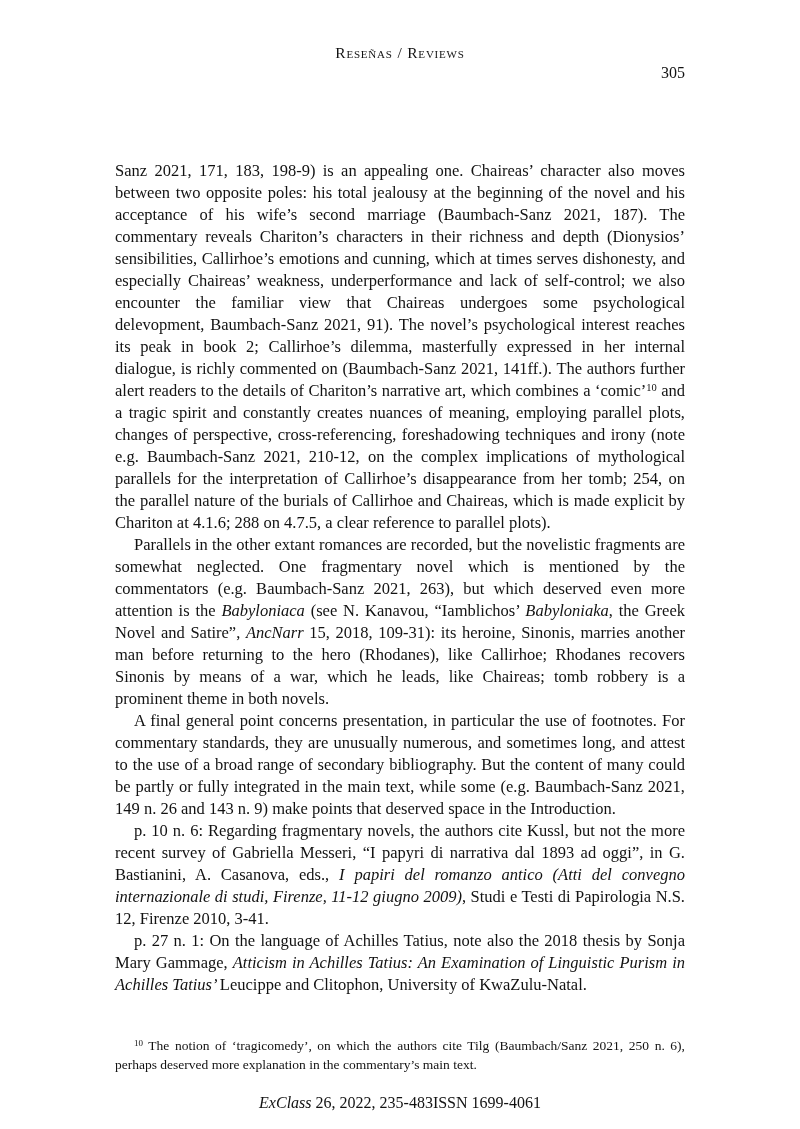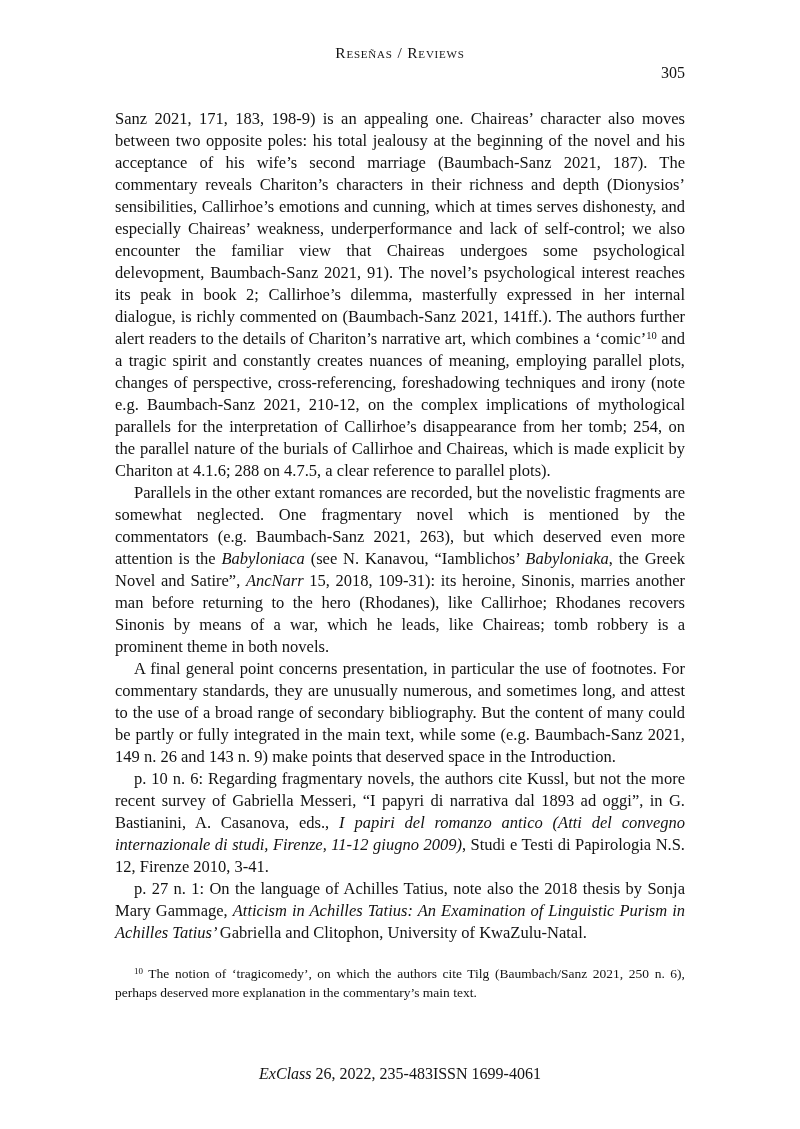--- a/index.html
+++ b/index.html
@@ -9,20 +9,21 @@
     height: 1129px;
     margin: 0 auto;
     background: #ffffff;
     color: #121212;
     font-family: "Liberation Serif", serif;
     box-sizing: border-box;
     padding: 44px 115px 46px 115px;
     display: flex;
     flex-direction: column;
     overflow: hidden;
+    gap: 20px;
   }
   .page-header {
     position: relative;
     height: 20px;
     flex: 0 0 auto;
   }
   .header-title {
     position: absolute;
     left: 0; right: 0; top: 0;
     text-align: center;
@@ -31,21 +32,21 @@
     font-size: 15.5px;
   }
   .header-page-number {
     position: absolute;
     right: 0; top: 0;
     font-size: 16px;
     margin-top: 20px;
   }
   .page-body {
     flex: 0 0 auto;
-    margin-top: 44px;
+    margin-top: 76px;
     font-size: 16.5px;
     line-height: 22px;
     text-align: justify;
   }
   p.para { margin: 0; }
   p.para.indent { text-indent: 19px; }
   .it { font-style: italic; }
   sup.fnref {
     font-size: 10.5px;
     line-height: 0;
@@ -83,21 +84,21 @@
   <header class="page-header">
     <div class="header-title">Reseñas / Reviews</div>
     <div class="header-page-number">305</div>
   </header>
 
   <main class="page-body">
       <p class="para"><span>Sanz 2021, 171, 183, 198-9) is an appealing one. Chaireas’ character also moves between two opposite poles: his total jealousy at the beginning of the novel and his acceptance of his wife’s second marriage (Baumbach-Sanz 2021, 187). The commentary reveals Chariton’s characters in their richness and depth (Dionysios’ sensibilities, Callirhoe’s emotions and cunning, which at times serves dishonesty, and especially Chaireas’ weakness, underperformance and lack of self-control; we also encounter the familiar view that Chaireas undergoes some psychological delevopment, Baumbach-Sanz 2021, 91). The novel’s psychological interest reaches its peak in book 2; Callirhoe’s dilemma, masterfully expressed in her internal dialogue, is richly commented on (Baumbach-Sanz 2021, 141ff.). The authors further alert readers to the details of Chariton’s narrative art, which combines a ‘comic’</span><sup class="fnref">10</sup><span> and a tragic spirit and constantly creates nuances of meaning, employing parallel plots, changes of perspective, cross-referencing, foreshadowing techniques and irony (note e.g. Baumbach-Sanz 2021, 210-12, on the complex implications of mythological parallels for the interpretation of Callirhoe’s disappearance from her tomb; 254, on the parallel nature of the burials of Callirhoe and Chaireas, which is made explicit by Chariton at 4.1.6; 288 on 4.7.5, a clear reference to parallel plots).</span></p>
       <p class="para indent"><span>Parallels in the other extant romances are recorded, but the novelistic fragments are somewhat neglected. One fragmentary novel which is mentioned by the commentators (e.g. Baumbach-Sanz 2021, 263), but which deserved even more attention is the </span><span class="it">Babyloniaca</span><span> (see N. Kanavou, “Iamblichos’ </span><span class="it">Babyloniaka</span><span>, the Greek Novel and Satire”, </span><span class="it">AncNarr</span><span> 15, 2018, 109-31): its heroine, Sinonis, marries another man before returning to the hero (Rhodanes), like Callirhoe; Rhodanes recovers Sinonis by means of a war, which he leads, like Chaireas; tomb robbery is a prominent theme in both novels.</span></p>
       <p class="para indent"><span>A final general point concerns presentation, in particular the use of footnotes. For commentary standards, they are unusually numerous, and sometimes long, and attest to the use of a broad range of secondary bibliography. But the content of many could be partly or fully integrated in the main text, while some (e.g. Baumbach-Sanz 2021, 149 n. 26 and 143 n. 9) make points that deserved space in the Introduction.</span></p>
       <p class="para indent"><span>p. 10 n. 6: Regarding fragmentary novels, the authors cite Kussl, but not the more recent survey of Gabriella Messeri, “I papyri di narrativa dal 1893 ad oggi”, in G. Bastianini, A. Casanova, eds., </span><span class="it">I papiri del romanzo antico (Atti del convegno internazionale di studi, Firenze, 11-12 giugno 2009)</span><span>, Studi e Testi di Papirologia N.S. 12, Firenze 2010, 3-41.</span></p>
-      <p class="para indent"><span>p. 27 n. 1: On the language of Achilles Tatius, note also the 2018 thesis by Sonja Mary Gammage, </span><span class="it">Atticism in Achilles Tatius: An Examination of Linguistic Purism in Achilles Tatius’ </span><span>Gabriella and Clitophon, University of KwaZulu-Natal.</span></p>
+      <p class="para indent"><span>p. 27 n. 1: On the language of Achilles Tatius, note also the 2018 thesis by Sonja Mary Gammage, </span><span class="it">Atticism in Achilles Tatius: An Examination of Linguistic Purism in Achilles Tatius’ </span><span>Leucippe and Clitophon, University of KwaZulu-Natal.</span></p>
     </main>
 
   <section class="footnotes">
       <p><sup class="fnref">10</sup><span> The notion of ‘tragicomedy’, on which the authors cite Tilg (Baumbach/Sanz 2021, 250 n. 6), perhaps deserved more explanation in the commentary’s main text.</span></p>
     </section>
 
   <footer class="page-footer">
     <div class="footer-left"><span class="it">ExClass</span><span> 26, 2022, 235-483</span></div>
     <div class="footer-right">ISSN 1699-4061</div>
   </footer>

